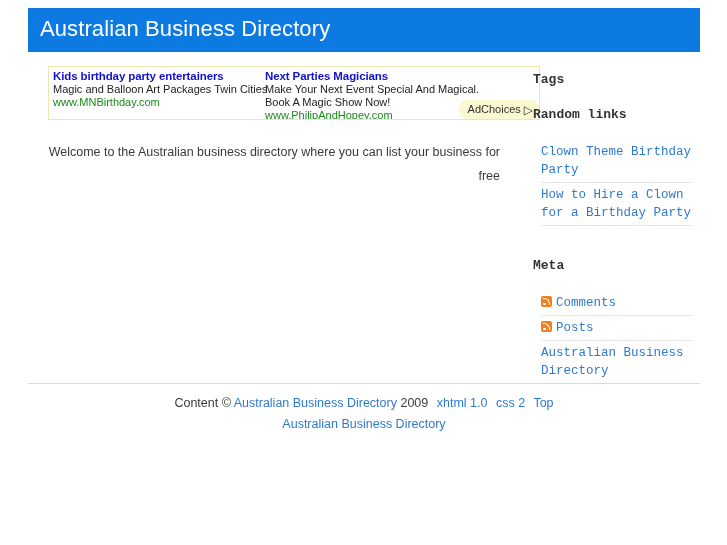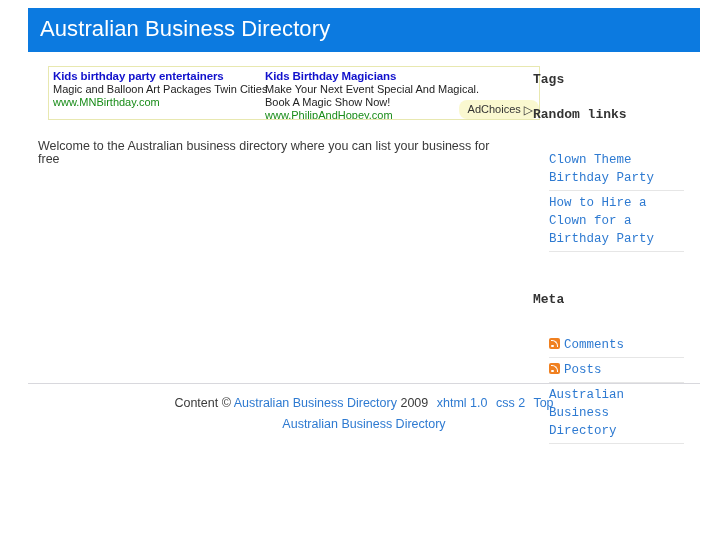--- a/index.html
+++ b/index.html
@@ -103,21 +103,22 @@
     margin-left: 3px;
     font-size: 12px;
     line-height: 12px;
     vertical-align: -1px;
   }
 
   .welcome-text {
     margin: 20px 0 6px 10px;
     font-size: 12.5px;
     color: #3a3a3a;
-    line-height: 13px;
+    line-height: 24px;
+    text-align: right;
   }
 
   
   .sidebar {
     position: absolute;
     left: 533px;
     top: 72px;
     width: 167px;
     font-family: Liberation Mono, monospace;
   }
@@ -126,21 +127,21 @@
     font-weight: bold;
     color: #333333;
     margin: 0;
     line-height: 16px;
   }
   .side-section { margin-bottom: 0; }
   .gap-tags { height: 19px; }
   .gap-after-heading { height: 11px; }
   .side-list {
     list-style: none;
-    margin: 16px;
+    margin: 8px;
     padding: 0;
   }
   .side-list li {
     border-bottom: 1px solid #e6e6e6;
     padding: 2px 0 4px 0;
   }
   .side-list li:first-child { padding-top: 0; }
   .side-link {
     font-size: 12.5px;
     color: #2e7ad1;
@@ -219,21 +220,21 @@
   <div class="ad-block">
     <div class="ad-units">
 
       <div class="ad-unit">
         <div class="ad-title">Kids birthday party entertainers</div>
         <div class="ad-line">Magic and Balloon Art Packages Twin Cities</div>
         <div class="ad-url">www.MNBirthday.com</div>
       </div>
 
       <div class="ad-unit">
-        <div class="ad-title">Kids Birthday Magicians</div>
+        <div class="ad-title">Next Parties Magicians</div>
         <div class="ad-line">Make Your Next Event Special And Magical.</div>
         <div class="ad-line">Book A Magic Show Now!</div>
         <div class="ad-url">www.PhilipAndHopey.com</div>
       </div>
 
     </div>
 
     <div class="adchoices">
       <span>AdChoices</span><span class="ac-tri">▷</span>
     </div>

